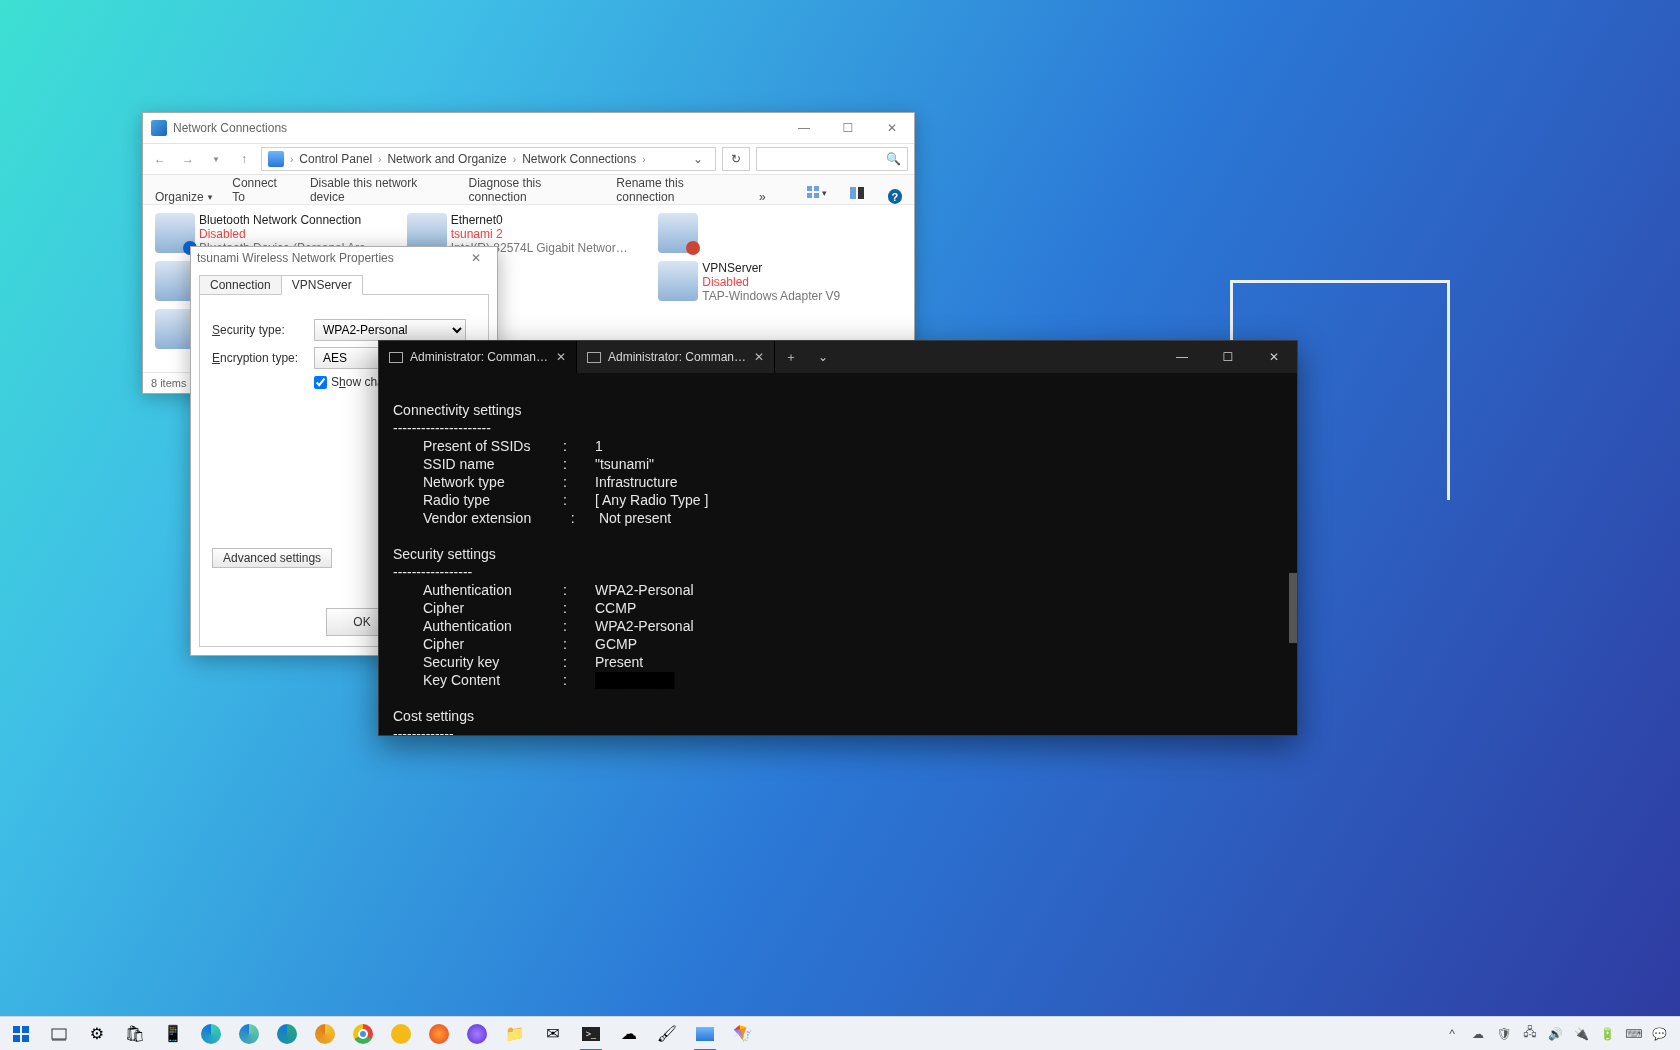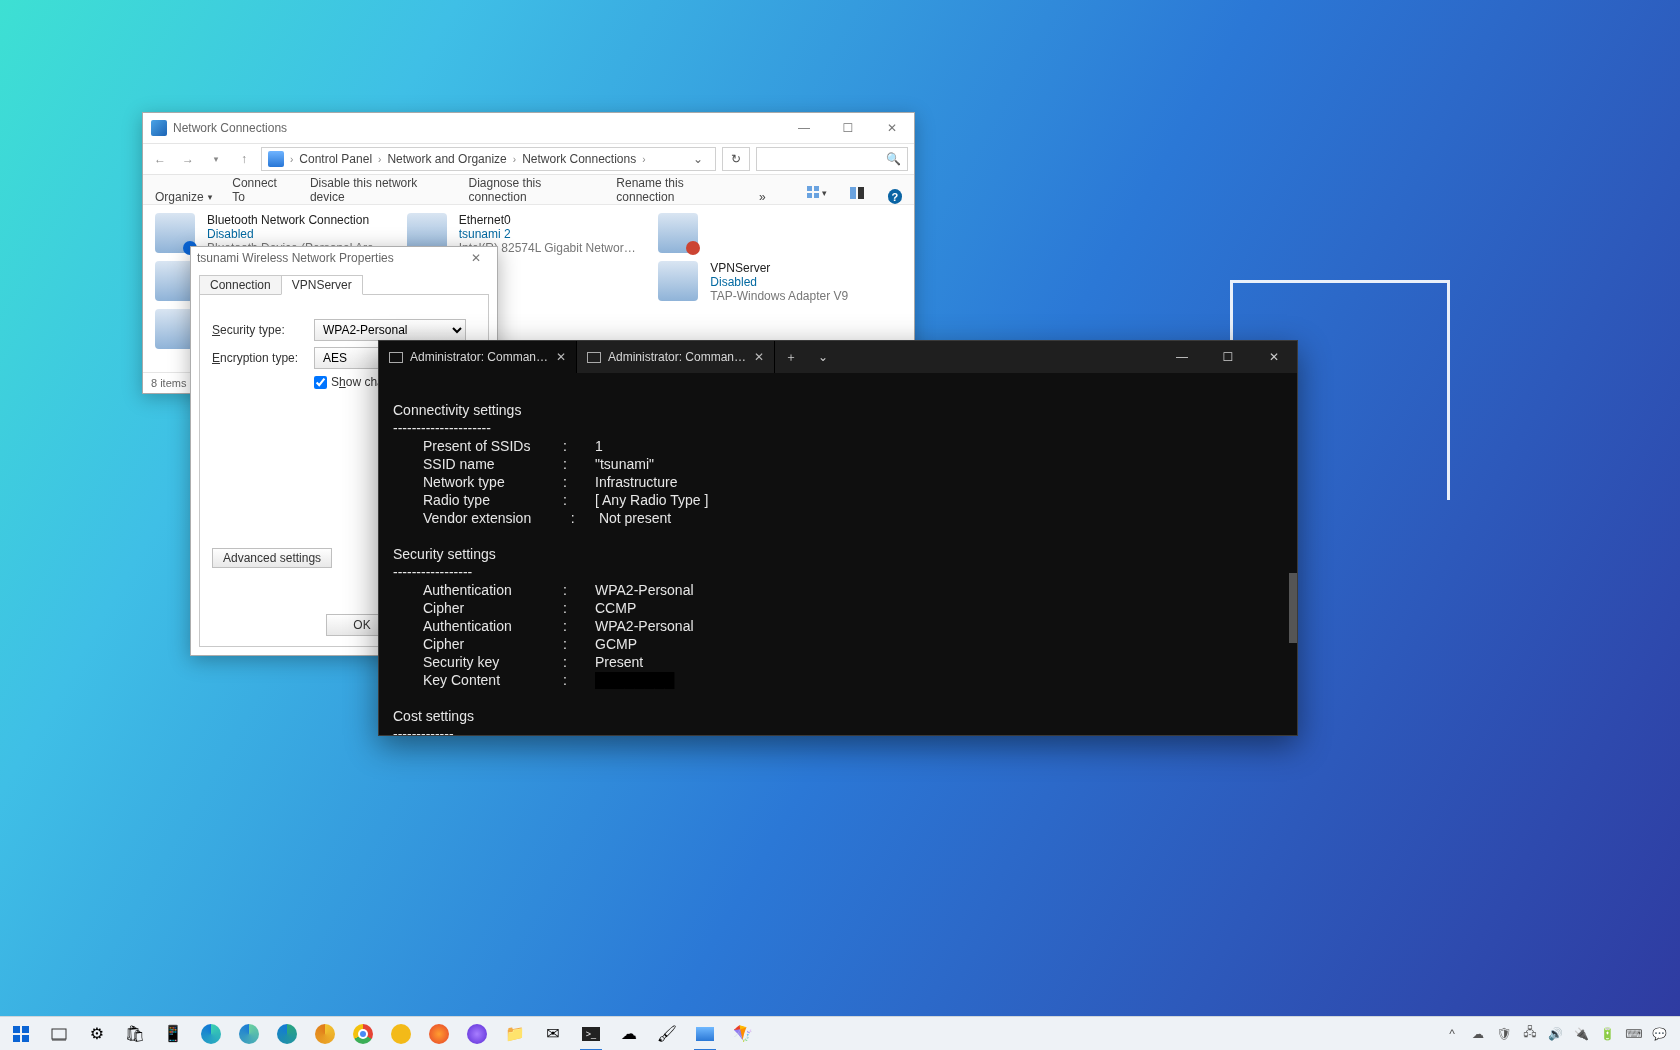--- a/index.html
+++ b/index.html
@@ -26,50 +26,50 @@
 .nc-addr .search { width: 152px; height: 24px; border: 1px solid #d0d0d0; background: #fff; padding: 0 6px; display: flex; align-items: center; justify-content: flex-end; color: #999; }
 
 .nc-toolbar { height: 30px; background: #fafafa; border-bottom: 1px solid #e8e8e8; display: flex; align-items: flex-end; padding: 0 12px; gap: 20px; color: #444; }
 .nc-toolbar .org { display: flex; align-items: center; gap: 4px; }
 .nc-toolbar .spacer { flex: 1; }
 .nc-toolbar .viewbtn { width: 22px; height: 22px; display: flex; align-items: center; justify-content: center; }
 .nc-toolbar .help { color: #fff; background: #0a64a4; border-radius: 50%; width: 15px; height: 15px; font-size: 11px; font-weight: bold; justify-content: center; display: flex; align-items: center; }
 
 .nc-body { position: relative; flex: 1; overflow: hidden; }
 .nc-items { position: absolute; inset: 0; padding: 6px 10px; display: grid; grid-template-columns: repeat(3, 1fr); grid-auto-rows: 46px; gap: 2px 4px; align-content: start; }
-.conn-item { display: flex; gap: 12px; align-items: flex-start; padding: 2px; }
+.conn-item { display: flex; gap: 4px; align-items: flex-start; padding: 2px; }
 .conn-item .cicon { width: 40px; height: 40px; position: relative; }
 .conn-item .cicon .big { position: absolute; inset: 0; background: linear-gradient(#d9e5f2,#8fb3d8); border-radius: 4px; }
 .conn-item .cicon .badge { position: absolute; right: -2px; bottom: -2px; width: 14px; height: 14px; border-radius: 50%; }
 .conn-item .cicon .badge.bt { background: #0a64d4; }
 .conn-item .cicon .badge.x  { background: #c43; }
 .conn-item .txt { display: flex; flex-direction: column; line-height: 14px; width: 180px; overflow: hidden; }
 .conn-item .name { color: #222; white-space: nowrap; overflow: hidden; text-overflow: ellipsis; }
-.conn-item .stat { color: #0369a1; white-space: nowrap; }
+.conn-item .stat { color: #ef4444; white-space: nowrap; }
 .conn-item .dev  { color: #777; white-space: nowrap; overflow: hidden; text-overflow: ellipsis; }
 .nc-status { height: 21px; border-top: 1px solid #e5e5e5; display: flex; align-items: center; padding-left: 8px; color: #666; font-size: 11px; }
 
 
 .dlg { position: absolute; left: 190px; top: 246px; width: 308px; height: 410px; background: #fff; border: 1px solid #adadad; box-shadow: 0 4px 20px rgba(0,0,0,0.3); font-size: 12px; color: #333; display: flex; flex-direction: column; }
 .dlg-title { height: 22px; display: flex; align-items: center; padding: 0 6px; color: #666; background: #fff; }
 .dlg-title .t { flex: 1; }
 .dlg-title .x { width: 30px; text-align: center; color: #777; }
 .dlg-tabs { position: relative; margin: 6px 8px 0 8px; display: flex; height: 20px; }
 .dlg-tabs .tab { padding: 2px 10px; border: 1px solid #c9c9c9; background: #f4f4f4; margin-right: -1px; cursor: default; }
 .dlg-tabs .tab.active { background: #fff; border-bottom-color: #fff; position: relative; z-index: 2; }
 .dlg-pane { flex: 1; margin: 0 8px 8px 8px; border: 1px solid #c9c9c9; border-top: 1px solid #c9c9c9; margin-top: -1px; padding: 24px 12px 12px 12px; position: relative; }
 .dlg-pane .row { display: flex; align-items: center; margin-bottom: 6px; }
 .dlg-pane .row .lbl { width: 102px; }
 .dlg-pane select, .dlg-pane input[type=text] { width: 152px; height: 22px; border: 1px solid #bfbfbf; background: #fff; font-size: 12px; padding: 0 4px; }
 .dlg-pane select { background: linear-gradient(#fefefe,#ececec); }
 .dlg-pane .u { text-decoration: underline; }
 .dlg-pane .chk { display: flex; align-items: center; gap: 4px; margin-left: 102px; }
 .dlg-pane .adv { position: absolute; left: 12px; bottom: 78px; padding: 2px 10px; border: 1px solid #bfbfbf; background: linear-gradient(#fefefe,#e8e8e8); }
 .dlg-btns { position: absolute; right: 12px; bottom: 10px; display: flex; gap: 6px; }
-.dlg-btns .btn { width: 72px; height: 22px; border: 1px solid #bfbfbf; background: linear-gradient(#fefefe,#e8e8e8); display: flex; align-items: center; justify-content: center; }
+.dlg-btns .btn { width: 72px; height: 28px; border: 1px solid #bfbfbf; background: linear-gradient(#fefefe,#e8e8e8); display: flex; align-items: center; justify-content: center; }
 
 
 .term { position: absolute; left: 378px; top: 340px; width: 920px; height: 396px; background: #0f0f0f; border: 1px solid #3a3a3a; box-shadow: 0 10px 30px rgba(0,0,0,0.45); display: flex; flex-direction: column; color: #d6d6d6; }
 .term-tabs { height: 32px; background: #1f1f1f; display: flex; align-items: stretch; font-size: 12px; }
 .term-tab { width: 198px; display: flex; align-items: center; padding: 0 10px; gap: 7px; border-right: 1px solid #000; overflow: hidden; }
 .term-tab.active { background: #0f0f0f; }
 .term-tab .ti { width: 14px; height: 11px; border: 1px solid #aaa; display: inline-block; }
 .term-tab .lbl { flex: 1; white-space: nowrap; overflow: hidden; text-overflow: ellipsis; }
 .term-tab .tx { color: #bbb; }
 .term-tabs .add, .term-tabs .dd { width: 32px; display: flex; align-items: center; justify-content: center; color: #ccc; }

